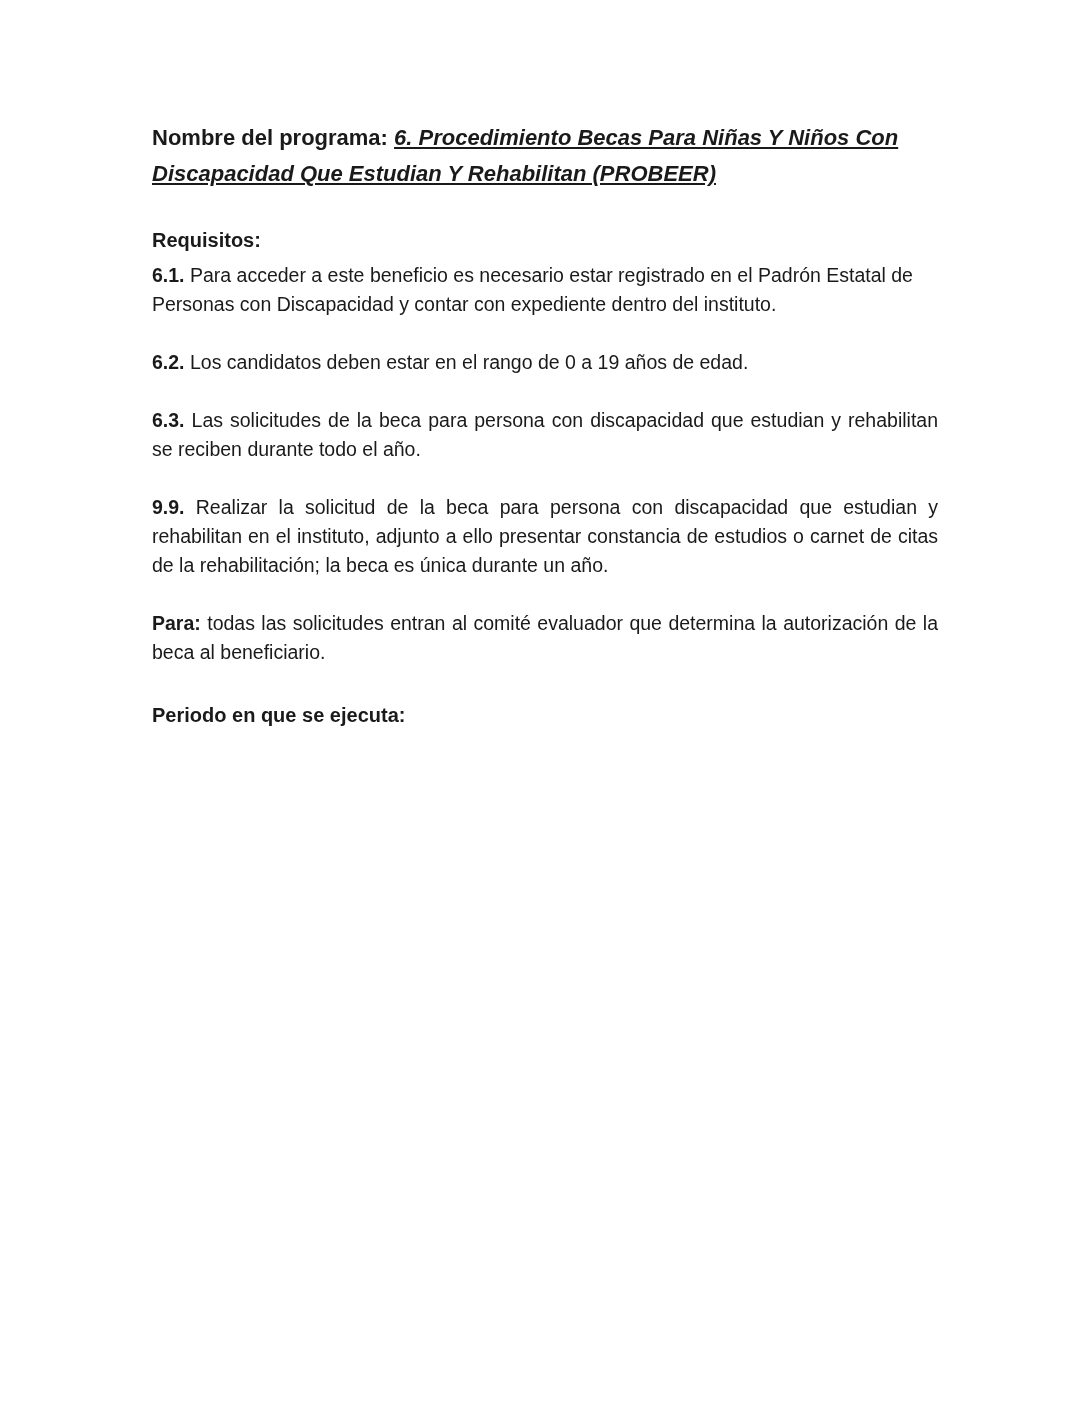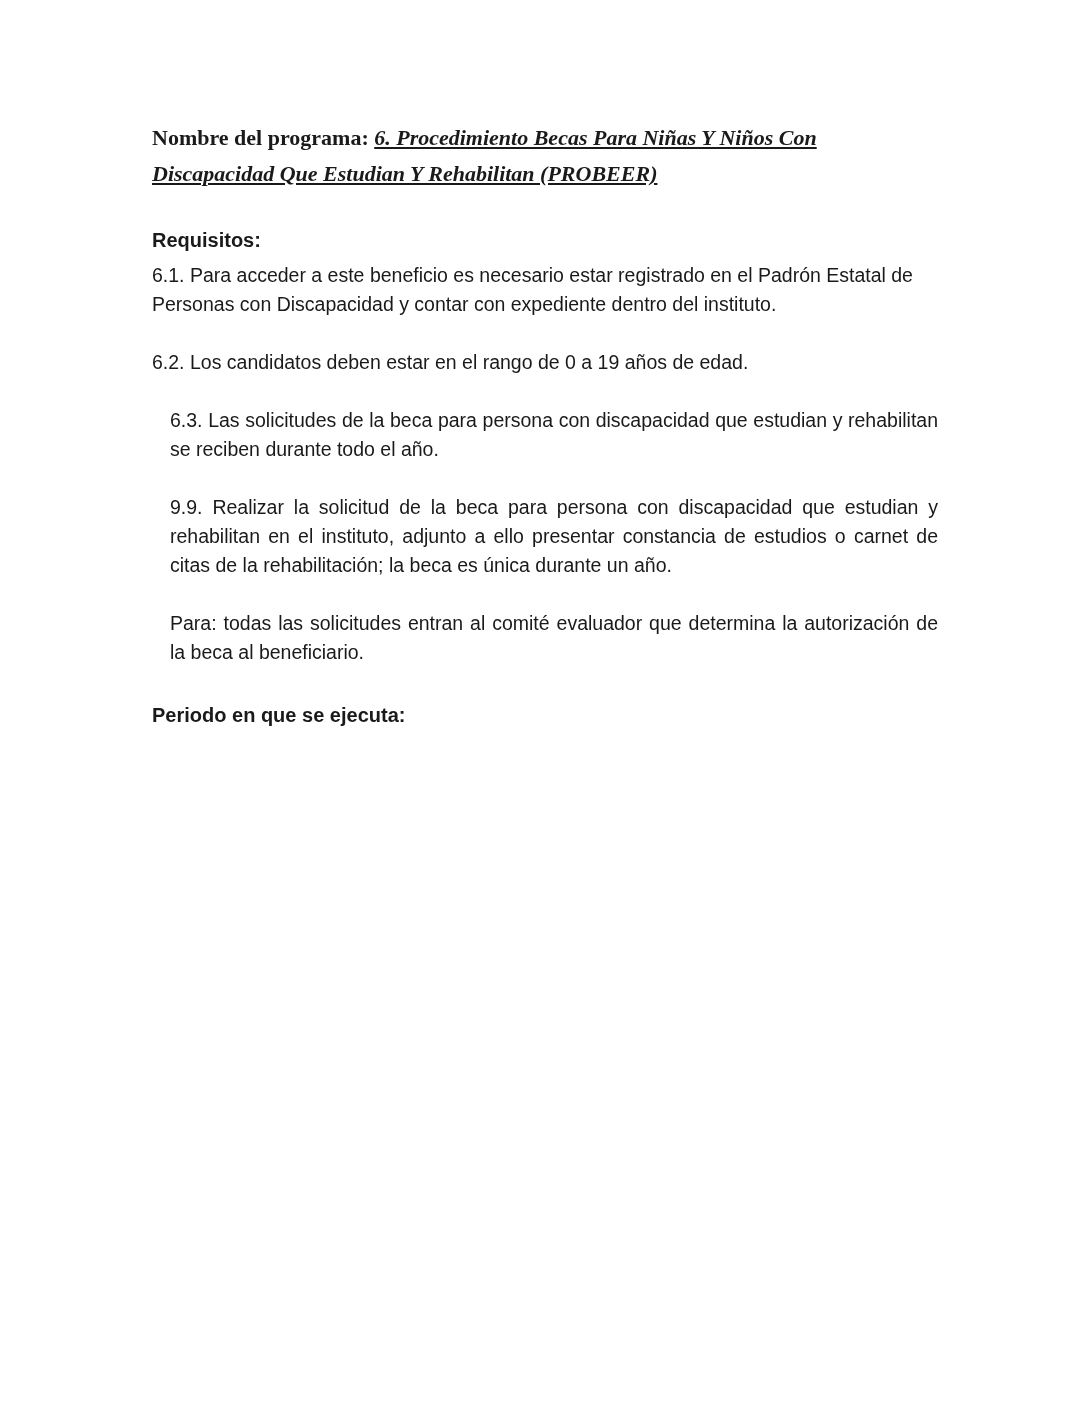--- a/index.html
+++ b/index.html
@@ -19,21 +19,20 @@
     width: 1088px;
     height: 1408px;
     padding: 120px 150px 60px 152px;
     background: #ffffff;
   }
   .doc-title {
     font-size: 22px;
     font-weight: bold;
     line-height: 36px;
     margin: 0 0 25px 0;
-    font-family: Liberation Serif, serif;
   }
   .doc-title .title-program {
     font-style: italic;
     text-decoration: underline;
   }
   h2.section-heading {
     font-size: 20px;
     font-weight: bold;
     line-height: 28px;
     margin: 34px 0 7px 0;
@@ -41,24 +40,23 @@
   p.para {
     font-size: 19.5px;
     line-height: 29px;
     margin: 0;
   }
   p.para + p.para {
     margin-top: 29px;
   }
   p.justified {
     text-align: justify;
-    margin-left: 18px;
   }
   .prefix {
-    font-weight: normal;
+    font-weight: bold;
   }
 </style>
 </head>
 <body>
 
 <div class="page">
 
   <h1 class="doc-title"><span class="title-label">Nombre del programa: </span><span class="title-program">6. Procedimiento Becas Para Niñas Y Niños Con Discapacidad Que Estudian Y Rehabilitan (PROBEER)</span></h1>
 
   <h2 class="section-heading">Requisitos:</h2>

